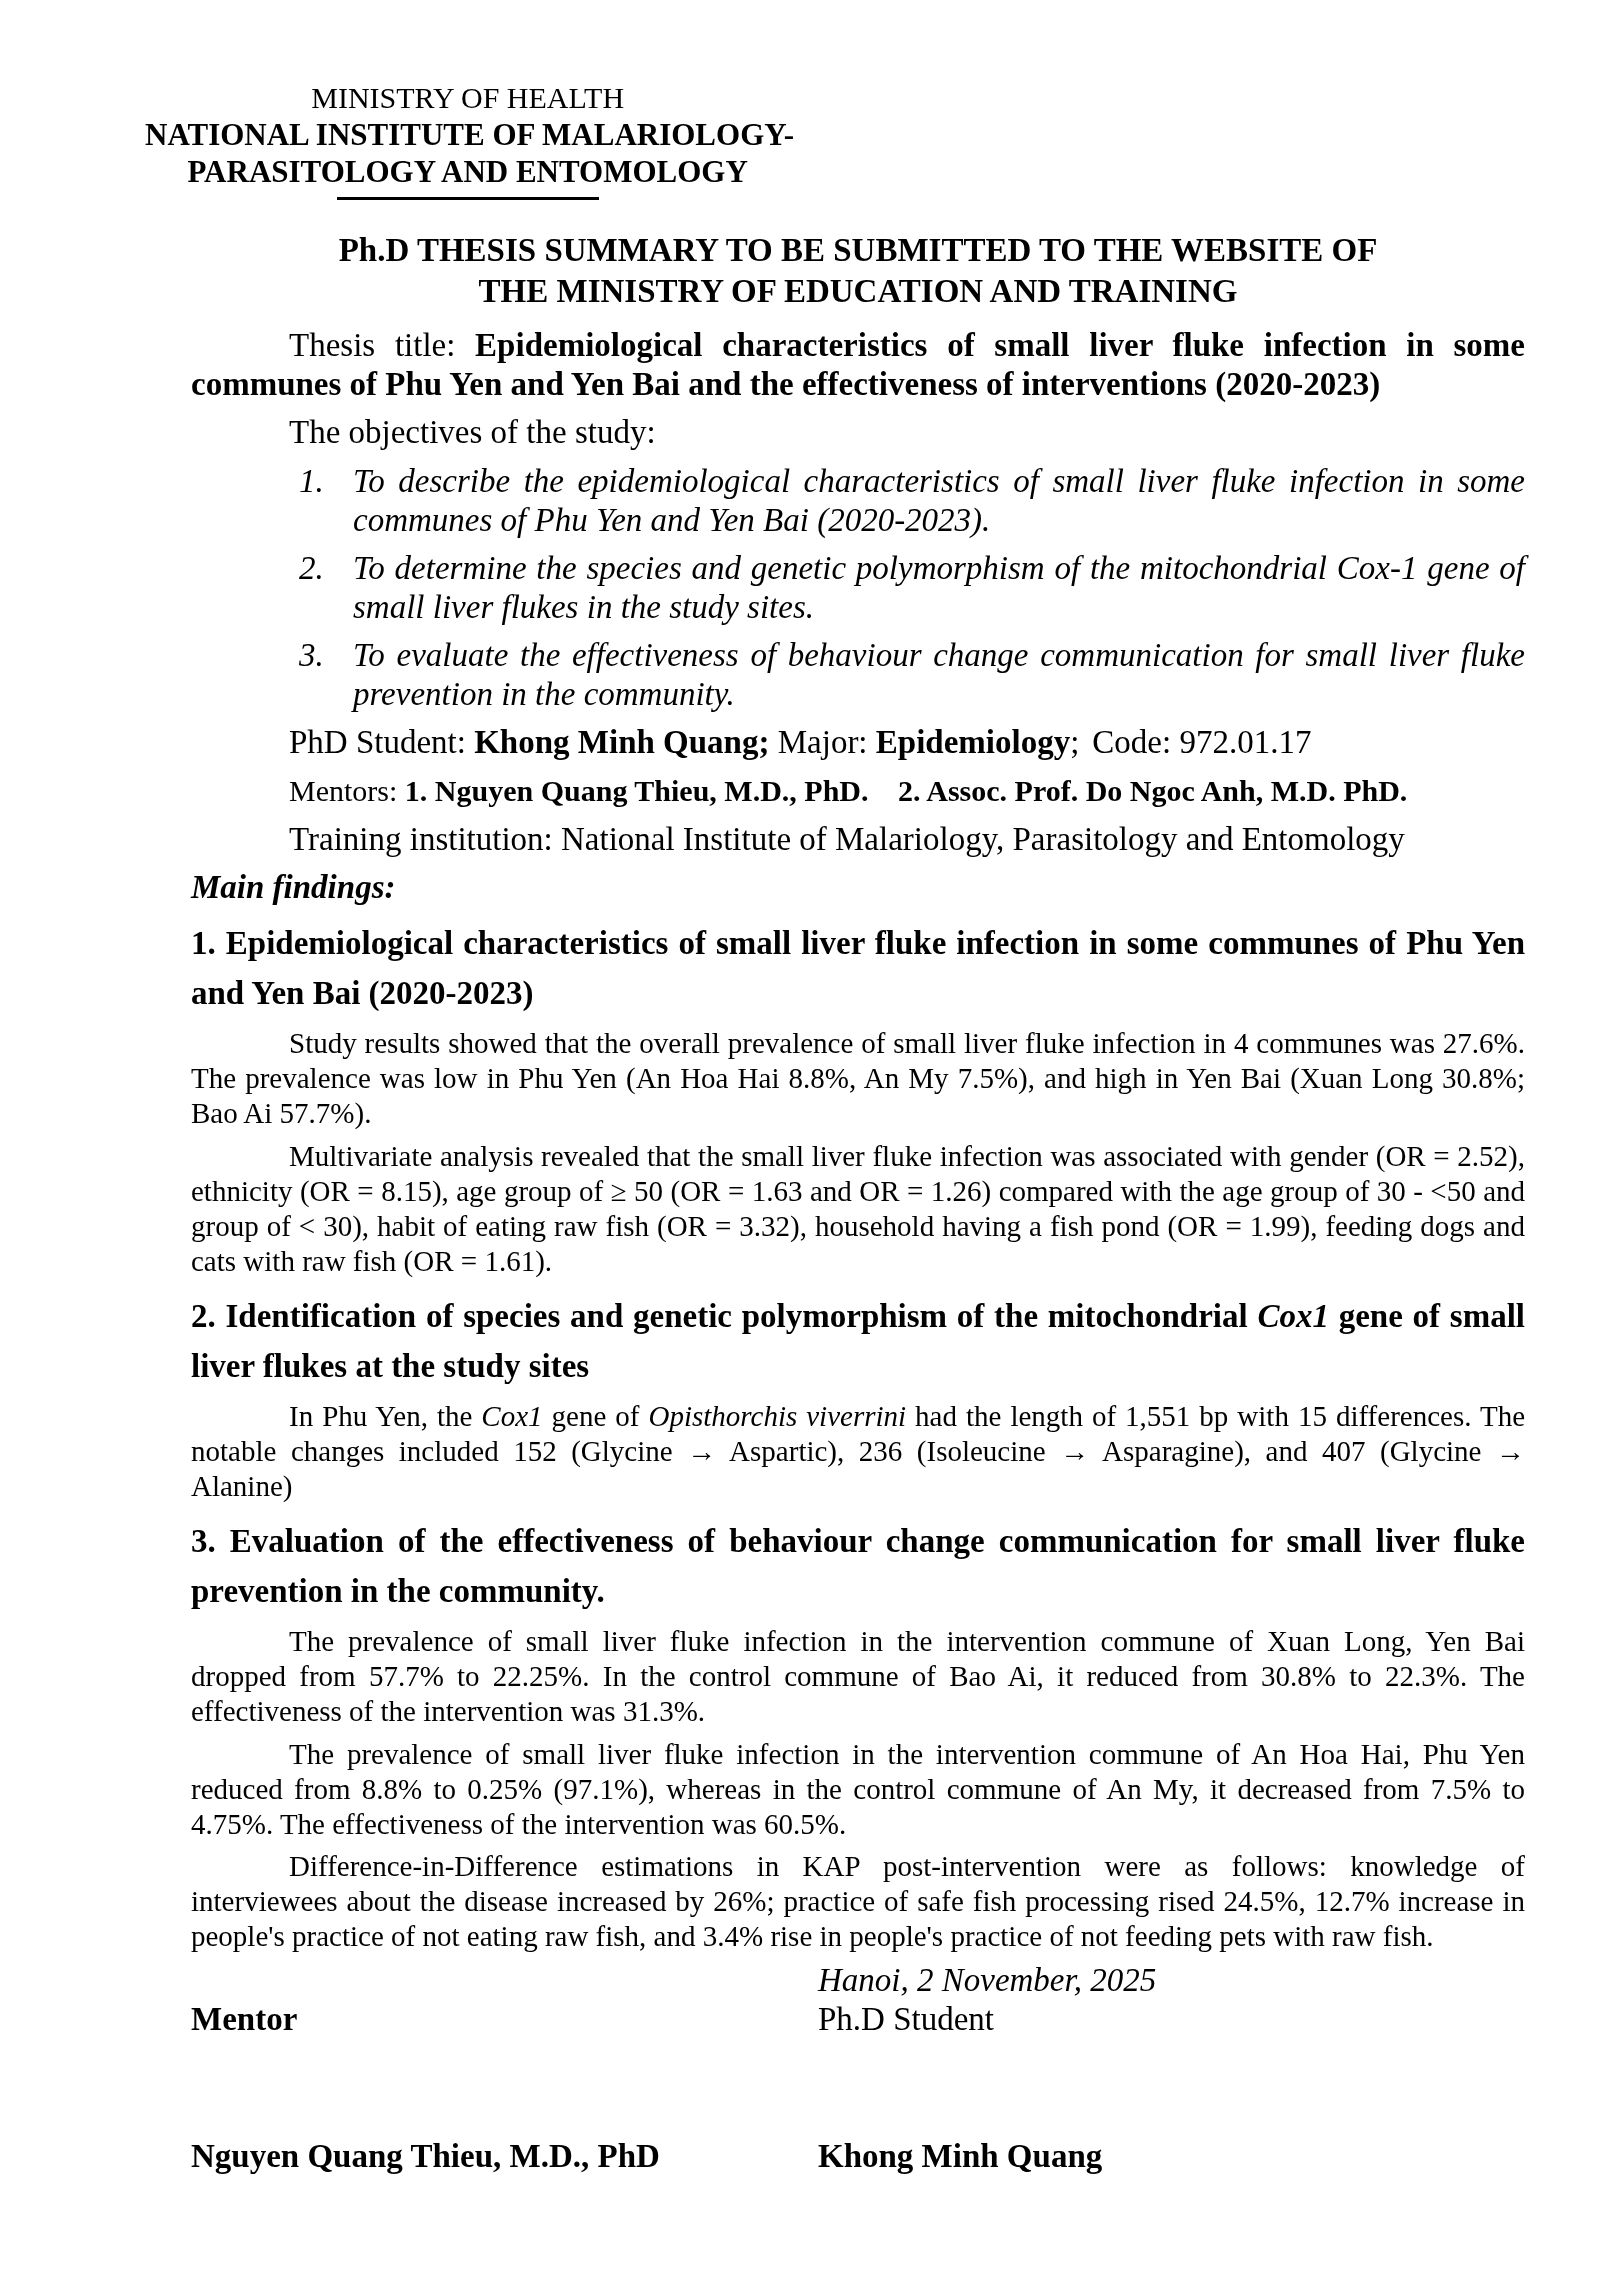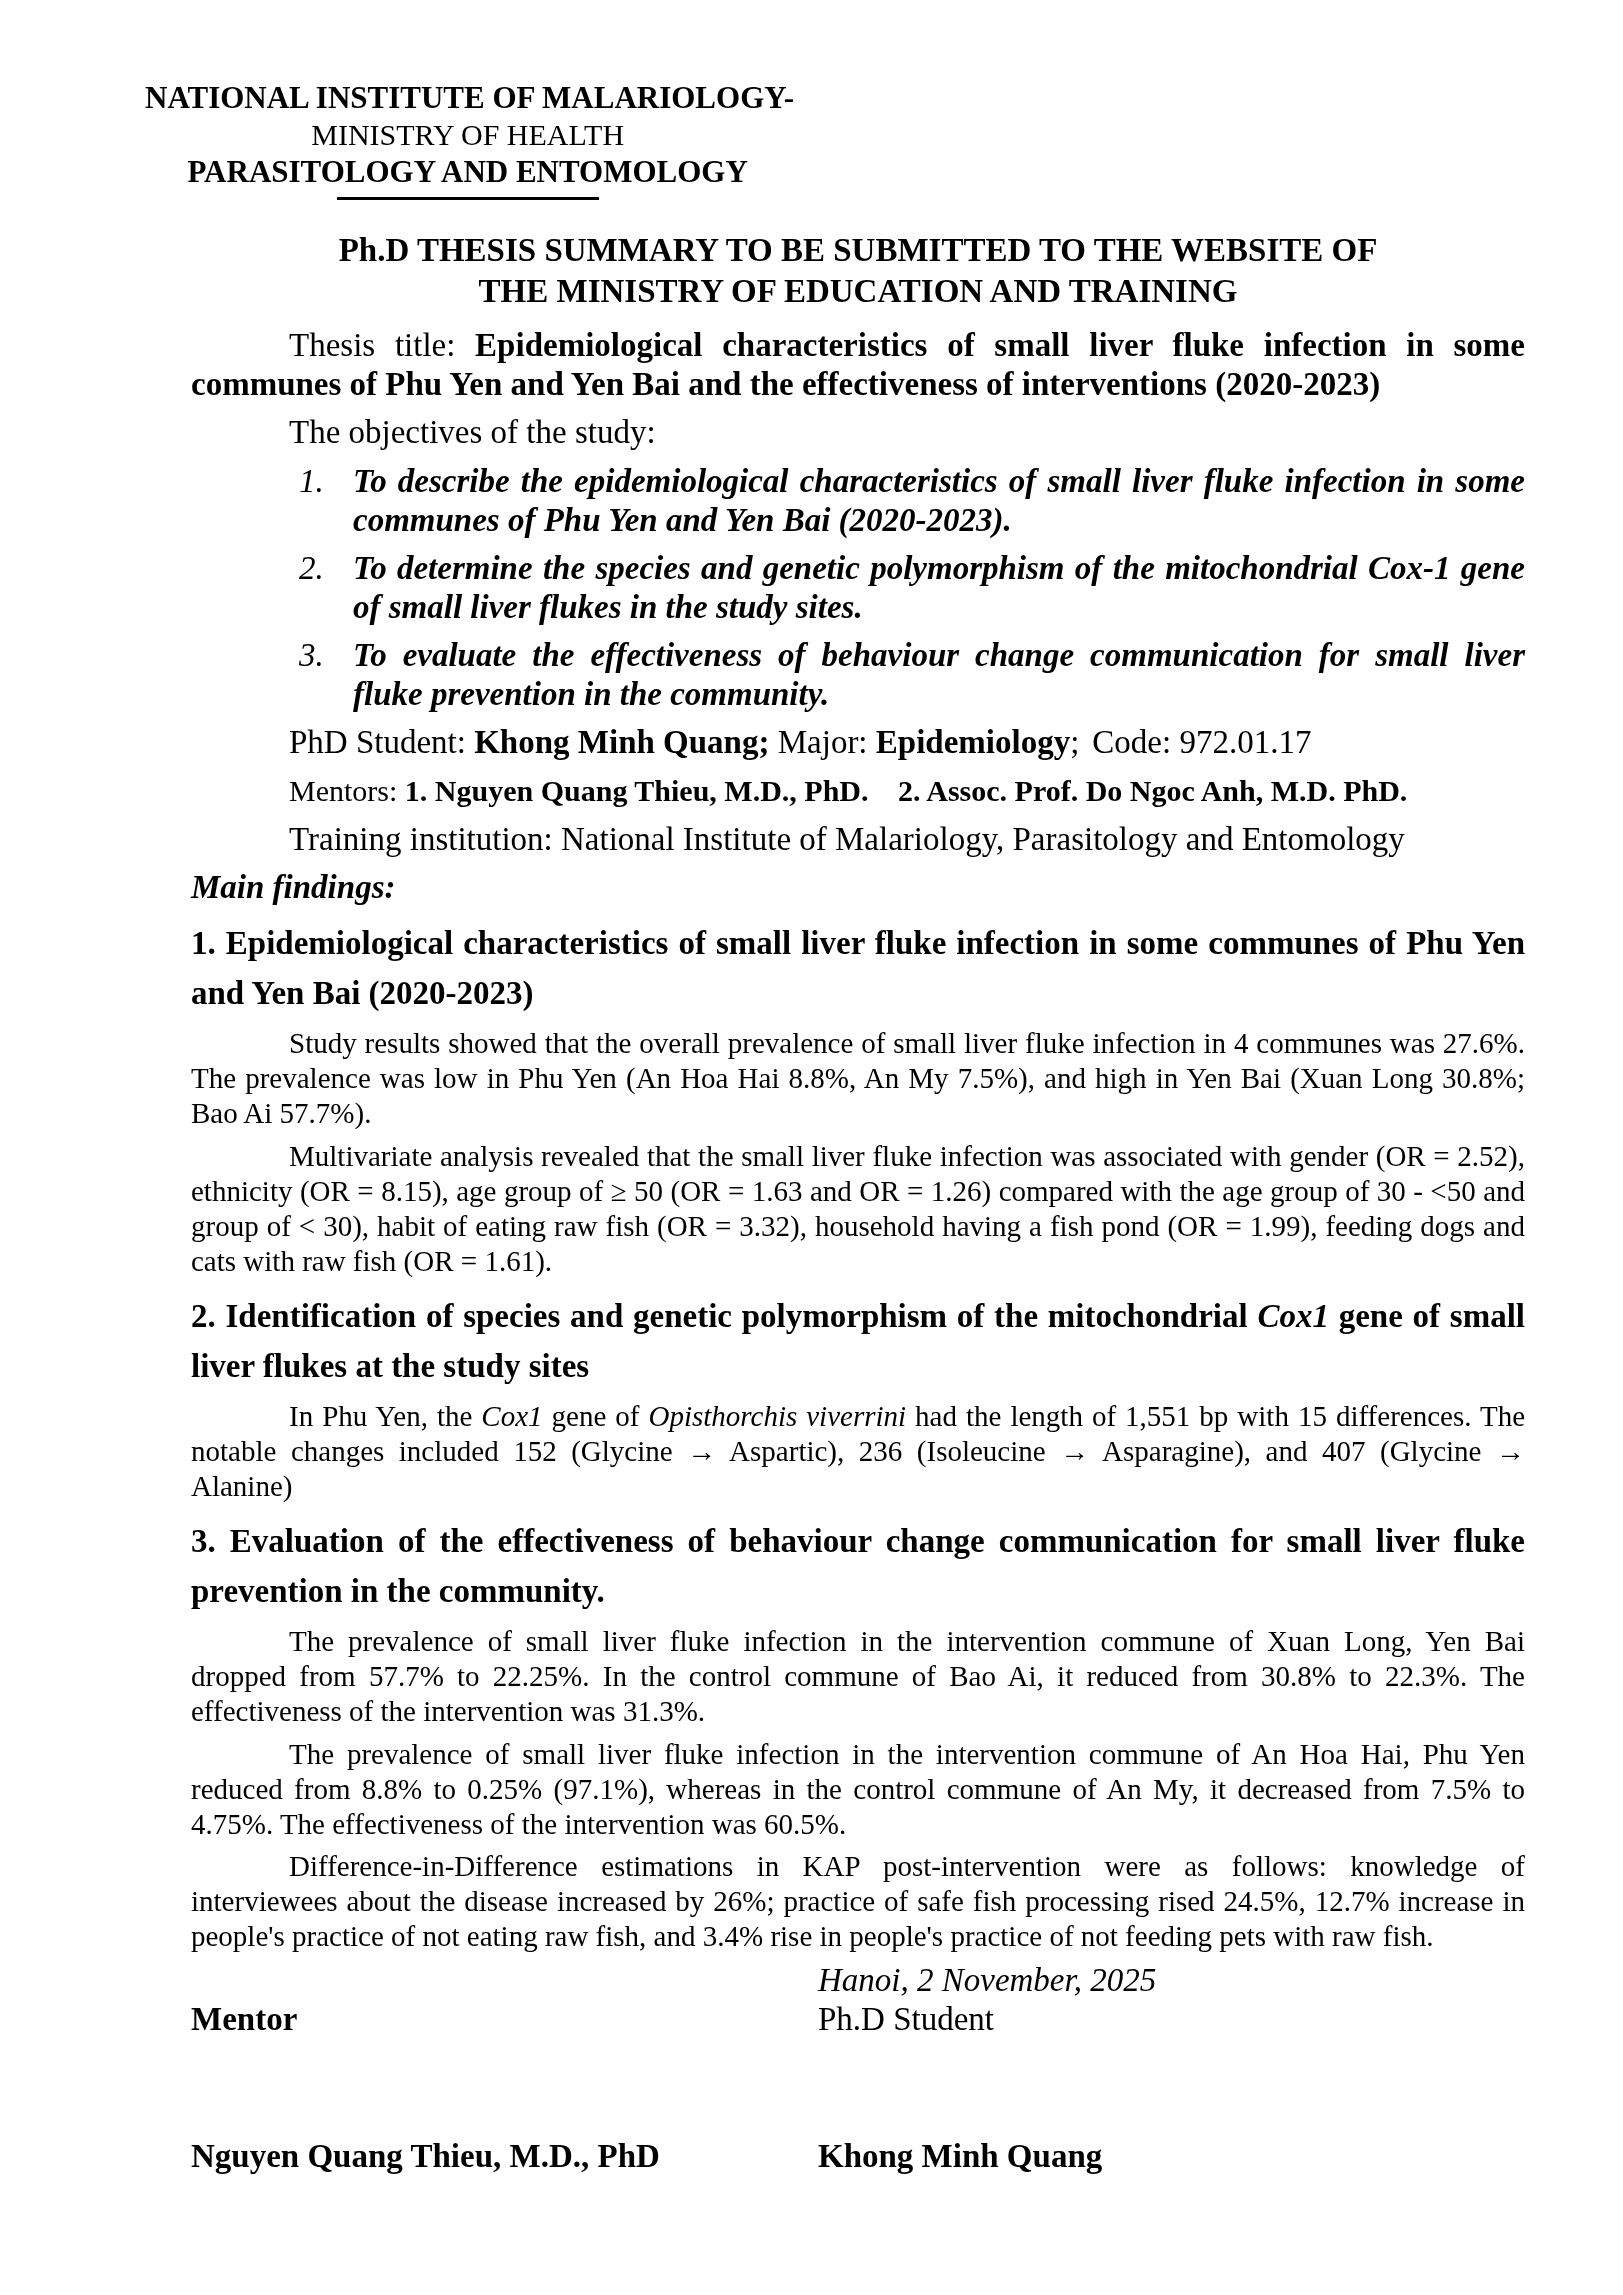--- a/index.html
+++ b/index.html
@@ -37,41 +37,41 @@
   .ind  { text-indent:98px; }
   .thesis { margin-top:14.4px; }
   .mentors { font-size:30px; white-space:nowrap; }
   .gap-m { margin-left:29.4px; }
   .gap-s { margin-left:13px; }
 
   
   .obj   { display:flex; margin:9.2px 0 0 108px; font-style:italic;
            font-size:33px; line-height:39px; }
   .onum  { flex:0 0 54px; }
-  .otext { flex:1; text-align:justify;font-weight:bold; }
+  .otext { flex:1; text-align:justify; }
 
   
   .shead { font-size:33px; line-height:50px; font-weight:bold;
            text-align:justify; margin:11.8px 0 0; }
   .body  { font-size:29px; line-height:35px; text-align:justify; margin:7.9px 0 0; }
 
   
   .signoff { display:grid; grid-template-columns:47% 53%; margin-top:6.5px; }
   .scell   { text-align:left; font-size:33px; line-height:39px; }
   .sname   { margin-top:98px; }
 </style>
 </head>
 <body>
 
 <div class="page">
 
   <header class="hdr">
     <div class="hcol hleft">
+      <div class="hline">MINISTRY OF HEALTH</div>
       <div class="hline b">NATIONAL INSTITUTE OF MALARIOLOGY-</div>
-      <div class="hline">MINISTRY OF HEALTH</div>
       <div class="hline b">PARASITOLOGY AND ENTOMOLOGY</div>
       <div class="hrule"></div>
     </div>
   </header>
 
   <div class="doc-title">
     <div>Ph.D THESIS SUMMARY TO BE SUBMITTED TO THE WEBSITE OF</div>
     <div>THE MINISTRY OF EDUCATION AND TRAINING</div>
   </div>
 

